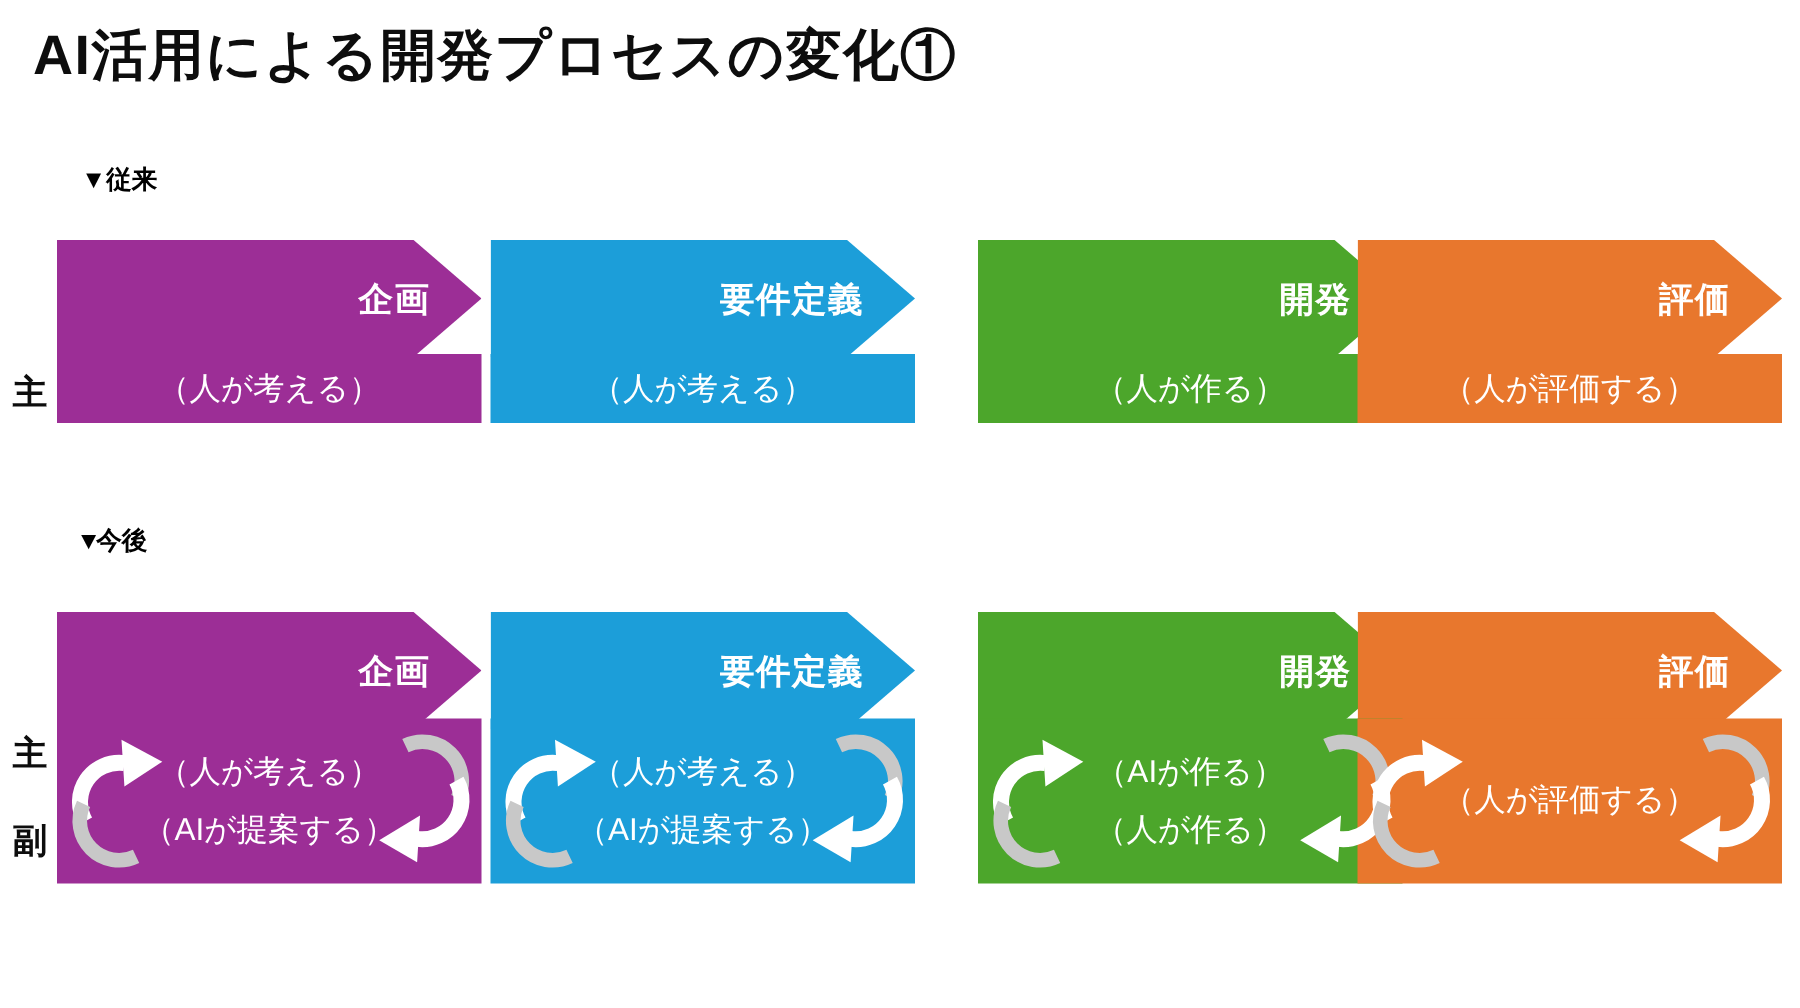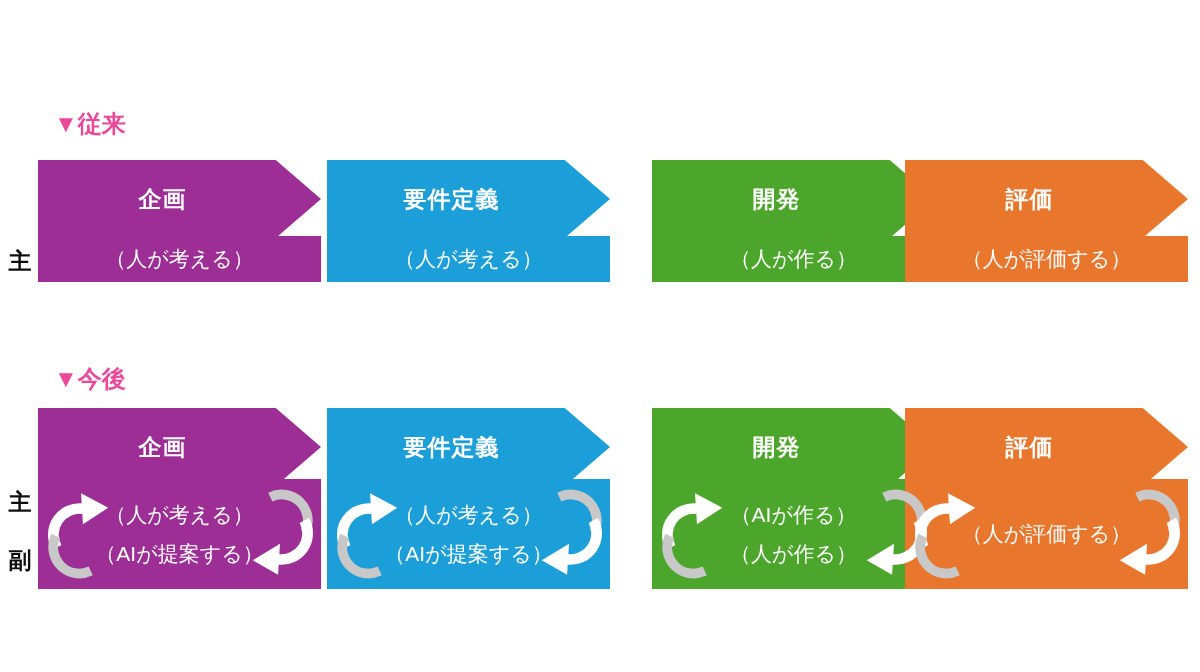--- a/index.html
+++ b/index.html
@@ -5,34 +5,34 @@
   html,body { margin:0; padding:0; background:#ffffff; }
   .canvas {
     position:relative; width:1200px; height:672px; background:#ffffff;
     font-family:"Liberation Sans", sans-serif; overflow:hidden; color:#111;
   }
   .title {
     position:absolute; left:22px; top:12px; font-size:37px; font-weight:600;
     letter-spacing:1px; color:#0d0d0d; white-space:nowrap;
   }
   .section-label {
-    position:absolute; left:54px; font-size:24px; font-weight:700; color:#ec4899;
+    position:absolute; left:54px; font-size:17px; font-weight:700; color:#000000;
   }
   .sec1 { top:108px; }
-  .sec2 { top:363px; }
+  .sec2 { top:349px;font-family:Liberation Mono, monospace; }
 
   .c0 { left:38px; }
   .c1 { left:327px; }
   .c2 { left:652px; }
   .c3 { left:905px; }
 
   .arrow {
     position:absolute; width:283px; height:78px; box-sizing:border-box;
     clip-path:polygon(0 0, 84% 0, 100% 50%, 84% 100%, 0 100%);
-    display:flex; align-items:center; justify-content:center;
+    display:flex; align-items:center; justify-content:flex-end;
     padding-right:34px; color:#fff; font-size:23px; font-weight:600;
     letter-spacing:1px; white-space:nowrap;
   }
   .arrow.r1 { top:160px; }
   .arrow.r2 { top:408px; }
 
   .subbox {
     position:absolute; top:236px; width:283px; height:46px;
     display:flex; align-items:center; justify-content:center;
     color:#fff; font-size:21px; font-weight:500; white-space:nowrap;
@@ -55,20 +55,21 @@
   }
   .sl-1main { top:246px; }
   .sl-2main { top:487px; }
   .sl-2sub  { top:545px; }
 </style>
 </head>
 <body>
 
 <div class="canvas">
 
+  <div class="title">AI活用による開発プロセスの変化①</div>
 
   <div class="section-label sec1">▼従来</div>
 
   <div class="arrow r1 c0" style="background: rgb(156, 46, 150);">
     <span>企画</span>
   </div>
   <div class="arrow r1 c1" style="background: rgb(28, 158, 217);">
     <span>要件定義</span>
   </div>
   <div class="arrow r1 c2" style="background: rgb(76, 166, 43);">

